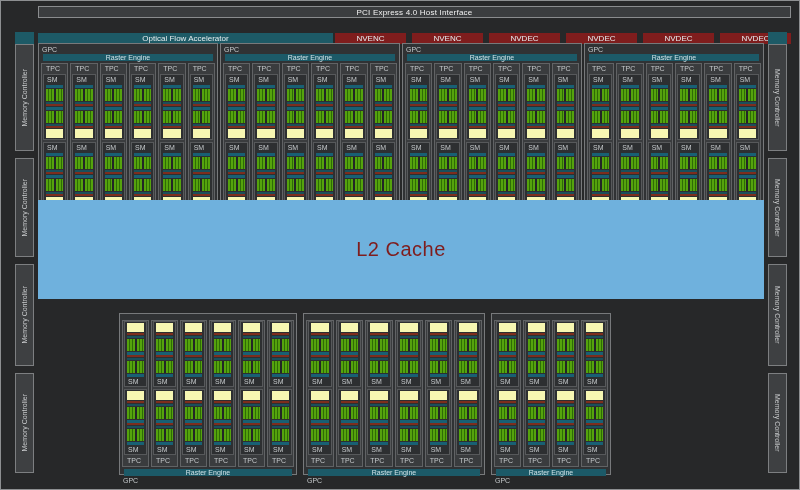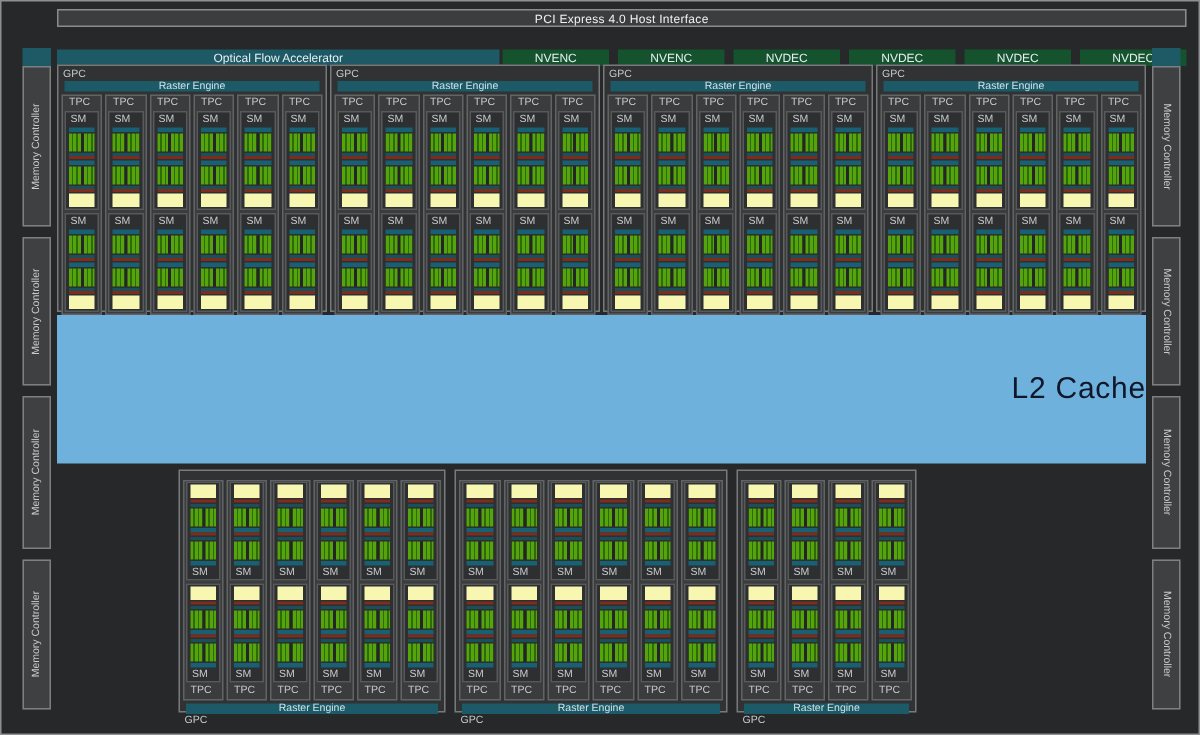--- a/index.html
+++ b/index.html
@@ -15,34 +15,34 @@
   .hbar { display:flex; align-items:center; justify-content:center;
           font-size:8px; letter-spacing:.2px; }
   .pci  { left:37px; top:5px;  width:753px; height:12px;
           background:#3b3d3f; border:1px solid #8a8c8e; color:#f2f2f2; }
   .giga { left:37px; top:19px; width:753px; height:11px;
           background:#ef9239; border:1px solid #f2a45c; color:#fdfdfd; }
   .row3 { left:37px; top:32px; width:753px; height:11px; display:flex; gap:2px; }
   .ofa  { width:295px; background:#1d5a66; color:#e6eef0; display:flex;
           align-items:center; justify-content:center; font-size:8px; }
   .codecs { flex:1; display:flex; gap:6px; }
-  .codec { flex:1; background:#14532d; color:#e6eef0; display:flex;
+  .codec { flex:1; background:#7f1d1d; color:#e6eef0; display:flex;
            align-items:center; justify-content:center; font-size:8px; }
   .edge-stub { width:19px; height:13px; top:31px; background:#1d5a66; }
 
   
   .mc { width:19px; background:#3e4042; border:1px solid #7d7f81;
         display:flex; align-items:center; justify-content:center; }
   .mc span { font-size:7px; color:#c8cacc; white-space:nowrap;
              writing-mode:vertical-rl; }
   .mc.left span { transform:rotate(180deg); }
 
   
-  .l2 { left:37px; top:209px; width:726px; height:99px; background:#6fb1dd;
-        color:#0f172a; display:flex; align-items:center; justify-content:flex-end;
+  .l2 { left:37px; top:199px; width:726px; height:99px; background:#6fb1dd;
+        color:#7f1d1d; display:flex; align-items:center; justify-content:center;
         font-size:20px; letter-spacing:.5px; }
 
   
   .gpc-row { display:flex; }
   #top-gpcs    { left:37px;  top:42px;  width:726px; height:165px; gap:2px; }
   #bottom-gpcs { left:118px; top:312px; height:162px; gap:6px; }
 
   .gpc { background:#303234; border:1px solid #77797b; display:flex;
          flex-direction:column; padding:1px 2px; box-sizing:border-box; }
   #top-gpcs .gpc { flex:1; }

